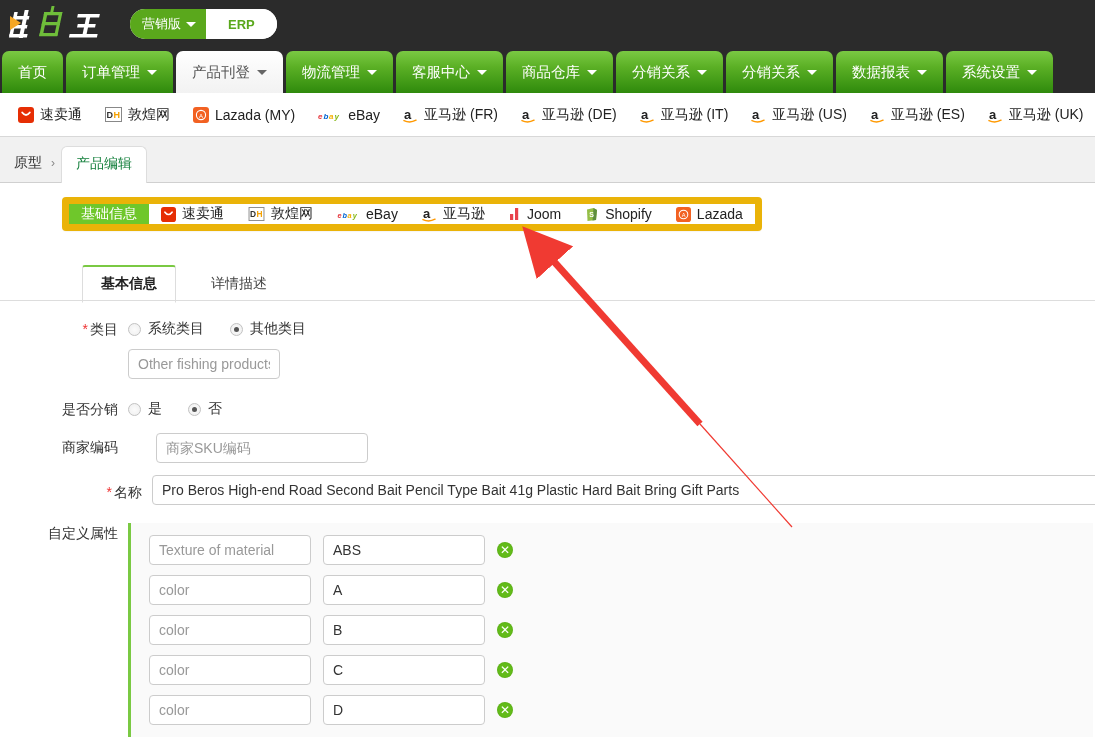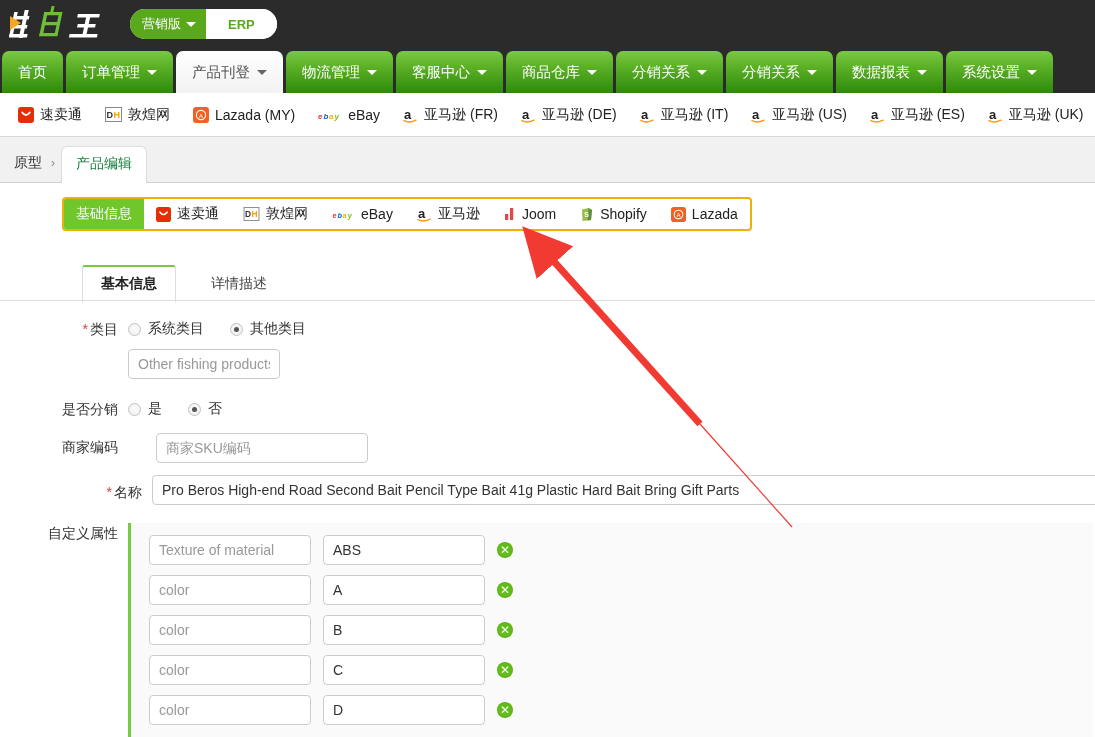--- a/index.html
+++ b/index.html
@@ -169,21 +169,21 @@
     position: relative;
     height: 541px;
   }
 
   .pltabs-wrap {
     padding: 14px 0 0 62px;
   }
   .pltabs {
     display: inline-flex;
     align-items: stretch;
-    border: 2px solid #eab308;
+    border: 7px solid #eab308;
     border-radius: 4px;
     background: #fff;
     height: 34px;
     overflow: hidden;
     box-shadow: 0 1px 1px rgba(0,0,0,.04);
   }
   .pltab {
     display: flex;
     align-items: center;
     gap: 6px;

